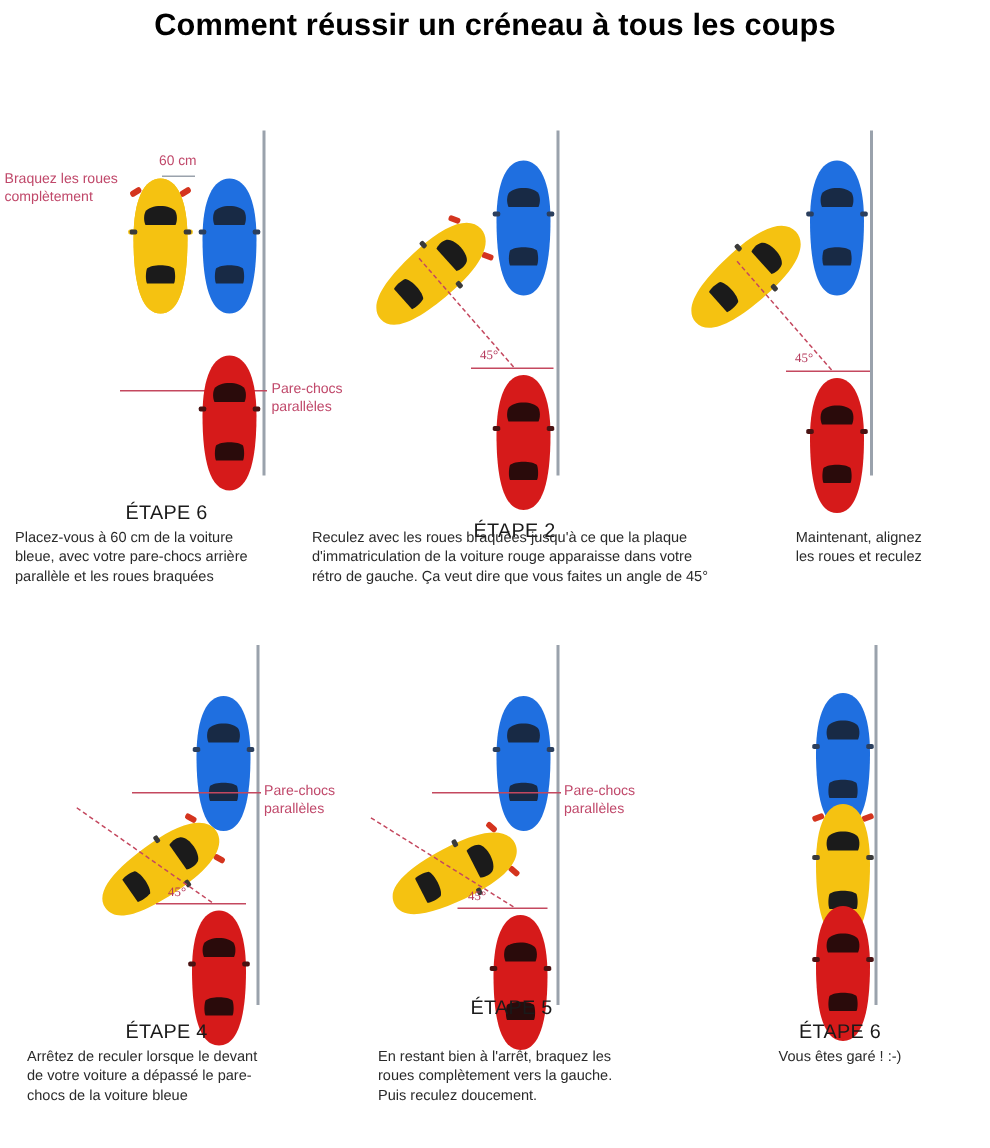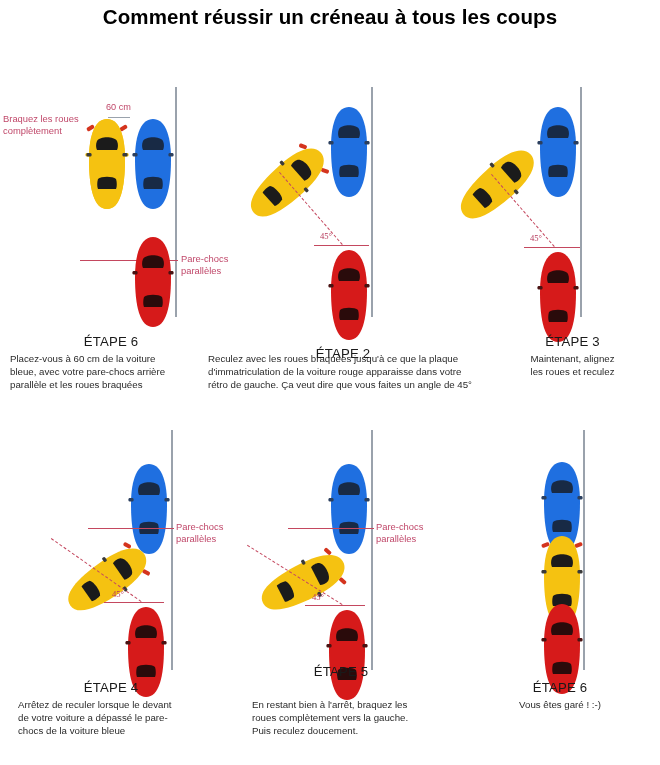--- a/index.html
+++ b/index.html
@@ -207,21 +207,20 @@
   <div class="step-title" style="left:0;top:334px;width:222px;">ÉTAPE 6</div>
   <div class="step-body" style="left:10px;top:352px;width:200px;">Placez-vous à 60 cm de la voiture
 bleue, avec votre pare-chocs arrière
 parallèle et les roues braquées</div>
 
   <div class="step-title" style="left:208px;top:334px;width:270px;margin-top:12px;">ÉTAPE 2</div>
   <div class="step-body" style="left:208px;top:352px;width:290px;">Reculez avec les roues braquées jusqu'à ce que la plaque
 d'immatriculation de la voiture rouge apparaisse dans votre
 rétro de gauche. Ça veut dire que vous faites un angle de 45°</div>
 
-  <div class="step-title" style="left:490px;top:334px;width:165px;">ÉTAPE 3</div>
   <div class="step-body center-body" style="left:490px;top:352px;width:165px;">Maintenant, alignez
 les roues et reculez</div>
 
   <div class="panel" style="left:0;top:430px;width:222px;height:245px;">
     <div class="curb" style="left:171px;top:0;height:240px;"></div>
 
     <svg class="car" style="left:127px;top:30px;" width="44" height="96" viewBox="-2 -2 44 96">
       <path d="M20 2 C31 2 38 16 38 42 C38 72 33 92 20 92 C7 92 2 72 2 42 C2 16 9 2 20 2 Z" fill="#1f6fe0"></path>
       <path d="M10 24 C13 19 27 19 30 24 C31.5 27 31 31 30 33 L10 33 C9 31 8.5 27 10 24 Z" fill="#182a45"></path>
       <path d="M11 62 C14 59 26 59 29 62 C30 65 30 70 29 72 L11 72 C10 70 10 65 11 62 Z" fill="#182a45"></path>

